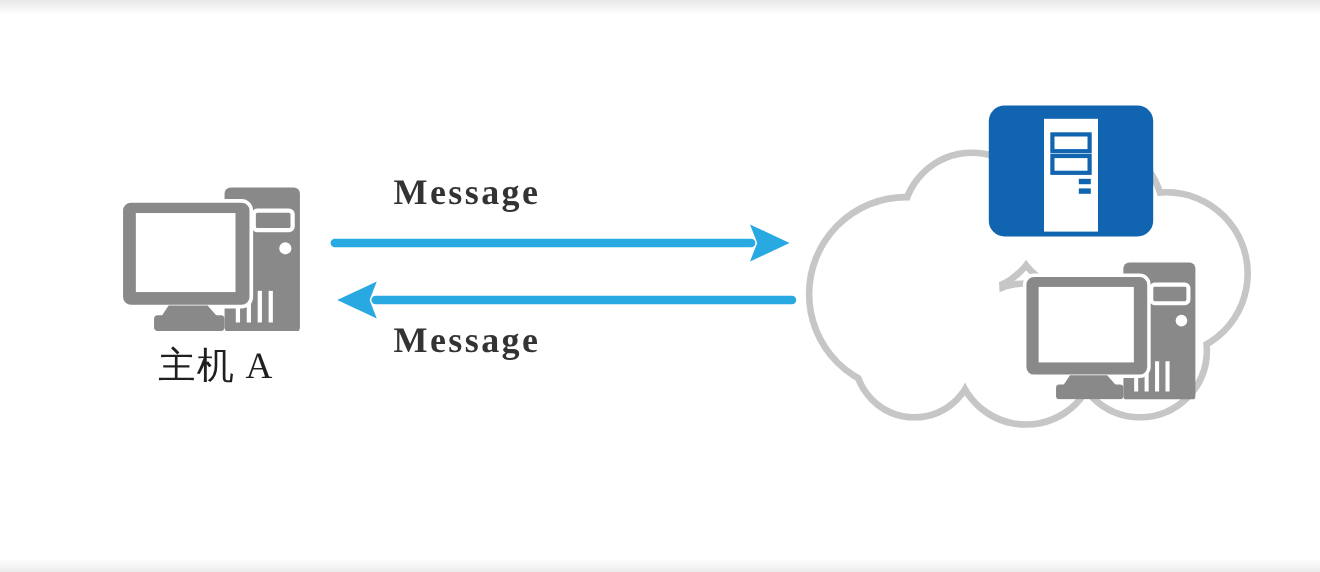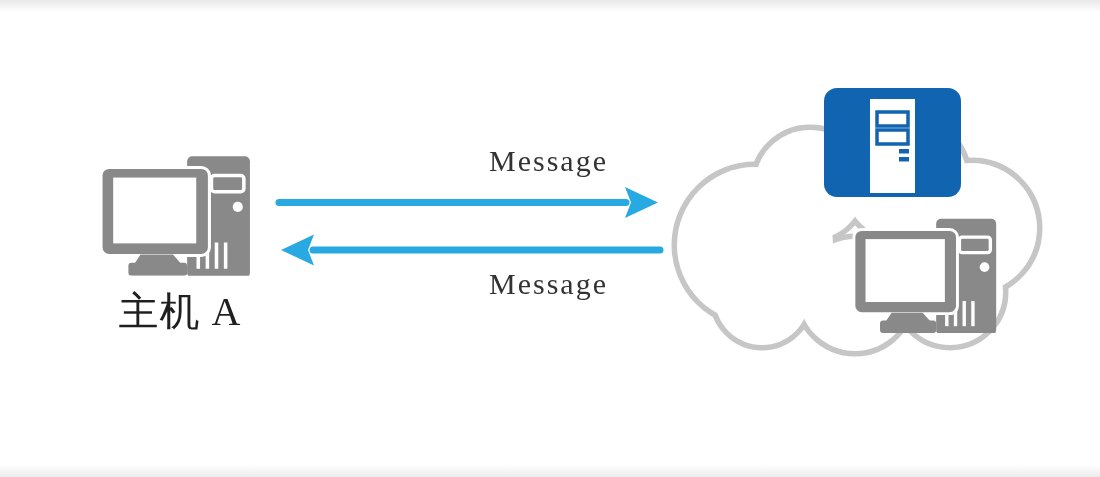--- a/index.html
+++ b/index.html
@@ -42,35 +42,35 @@
 
   .cloud-outline circle { fill: #ffffff; stroke: var(--cloud-stroke); stroke-width: 11; }
   .cloud-fill circle    { fill: #ffffff; stroke: none; }
 
   .arrow line    { stroke: var(--arrow-blue); stroke-width: 7; stroke-linecap: round; }
   .arrow polygon { fill: var(--arrow-blue); }
 
   .msg-label {
     position: absolute;
     width: 280px;
-    text-align: right;
+    text-align: left;
     font-size: 30px;
-    font-weight: normal;
+    font-weight: bold;
     letter-spacing: 2px;
     color: var(--text-dark);
     font-family: "Liberation Serif", "DejaVu Serif", serif;
   }
   .msg-top    { left: 328px; top: 144px; }
   .msg-bottom { left: 328px; top: 267px; }
 
   .host-label {
     position: absolute;
     left: 90px; top: 284px; width: 180px;
     text-align: center;
-    font-size: 40px;
+    font-size: 31px;
     color: var(--label-black);
     letter-spacing: 1px;
     font-family: "Liberation Serif", "DejaVu Serif", serif;
   }
 </style>
 </head>
 <body>
 
 <div class="canvas">
 

